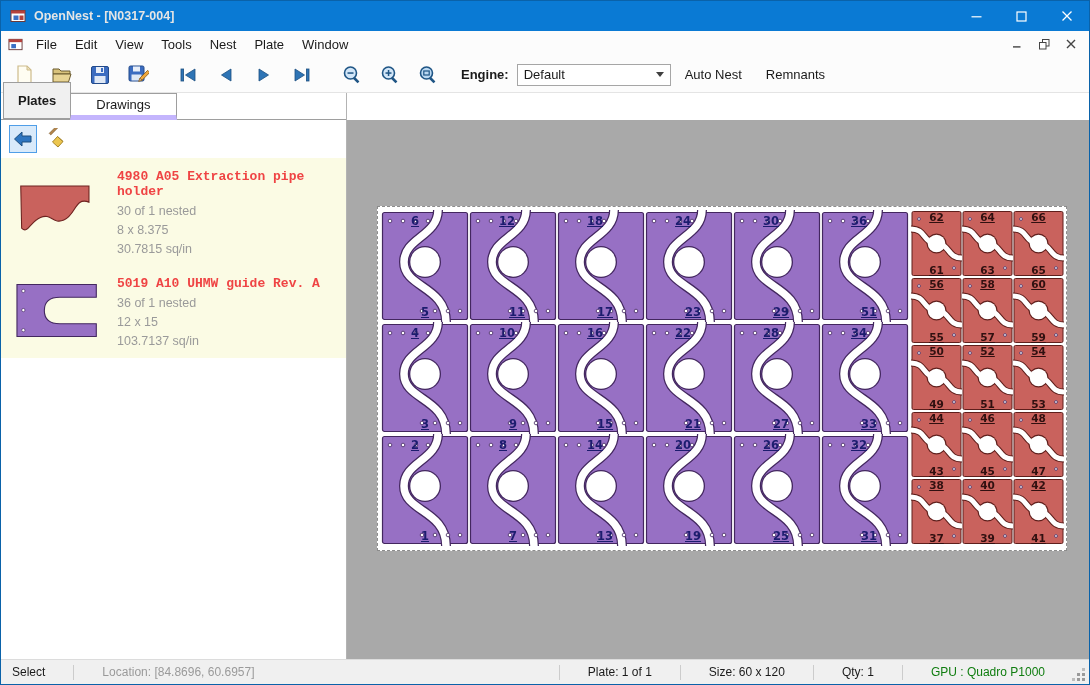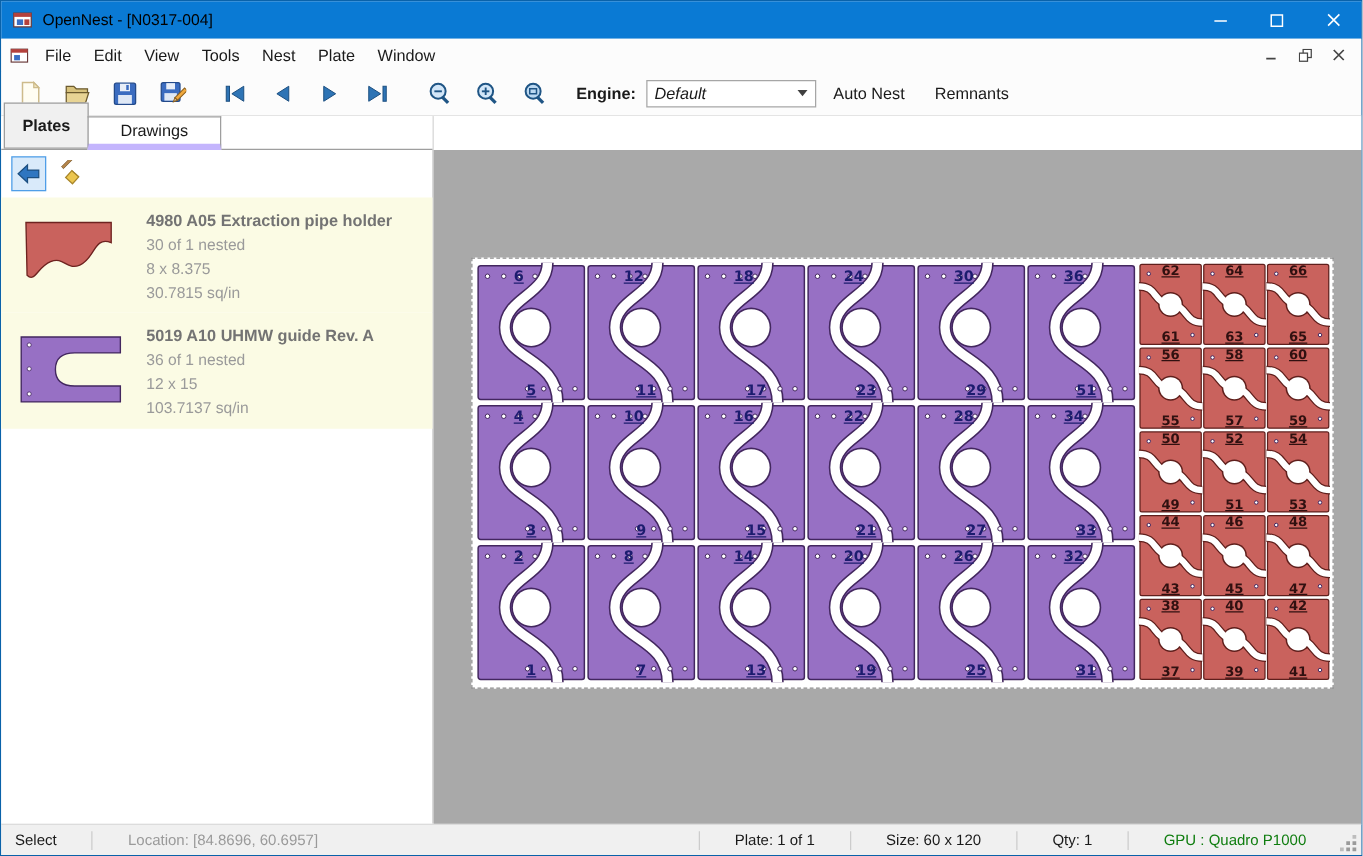--- a/index.html
+++ b/index.html
@@ -4,55 +4,55 @@
 <style>
   *{box-sizing:border-box;margin:0;padding:0;}
   html,body{width:1090px;height:685px;}
   body{font-family:"Liberation Sans","DejaVu Sans",sans-serif;font-size:13px;color:#1a1a1a;background:#fff;overflow:hidden;}
   :root{--part-purple:#9770c4;--part-red:#c9625d;}
   .window{width:1090px;height:685px;display:flex;flex-direction:column;border:1px solid #0a62a9;background:#fff;}
 
   
   .titlebar{height:30px;flex:0 0 30px;background:#0a7ad4;display:flex;align-items:center;}
   .app-icon{margin-left:9px;display:flex;}
-  .titlebar .title{color:#000000;margin-left:8px;font-size:12.5px;}
+  .titlebar .title{color:#e5e5e5;margin-left:8px;font-size:12.5px;font-weight:bold;}
   .tb-buttons{margin-left:auto;display:flex;height:100%;}
   .tb-btn{width:45px;height:100%;display:flex;align-items:center;justify-content:center;}
 
   
   .menubar{height:26px;flex:0 0 26px;background:#fcfcfc;display:flex;align-items:center;justify-content:flex-end;}
   .mdi-icon{margin:0 4px 0 7px;display:flex;}
   .menu-item{padding:0 9px;height:100%;display:flex;align-items:center;cursor:default;}
   .mdi-controls{margin-left:auto;display:flex;align-items:center;gap:7px;padding-right:8px;}
   .mdi-btn{width:20px;height:18px;display:flex;align-items:center;justify-content:center;}
 
   
   .toolbar{height:36px;flex:0 0 36px;background:#fcfcfc;border-bottom:1px solid #e4e4e4;display:flex;align-items:center;padding-left:8px;}
   .tbtn{width:30px;height:30px;display:flex;align-items:center;justify-content:center;margin-right:8px;}
   .tgap{width:12px;}
   .engine-label{font-weight:bold;margin:0 8px 0 10px;}
-  .engine-select{width:136px;height:22px;border:1px solid #a6a6a6;background:#fff;display:flex;align-items:center;padding:0 6px;font-style:italic;}
+  .engine-select{width:154px;height:22px;border:1px solid #a6a6a6;background:#fff;display:flex;align-items:center;padding:0 6px;}
   .engine-select .val{flex:1;}
   .engine-select .arrow{width:0;height:0;border-left:4px solid transparent;border-right:4px solid transparent;border-top:5px solid #404040;}
   .text-btn{padding:0 10px;height:26px;display:flex;align-items:center;margin-left:4px;}
 
   
   .main{flex:1;display:flex;min-height:0;}
   .left-panel{width:346px;flex:0 0 346px;border-right:1px solid #b3b3b3;display:flex;flex-direction:column;background:#fff;}
   .tabstrip{height:27px;flex:0 0 27px;display:flex;align-items:flex-end;border-bottom:1px solid #9e9e9e;padding-left:2px;background:#fff;}
   .tab{display:flex;align-items:center;justify-content:center;border:1px solid #9e9e9e;background:#f0f0f0;position:relative;z-index:1;margin-right:-1px;}
   .tab.inactive{height:37px;padding:0 14px;font-weight:bold;}
   .tab.active{height:27px;padding:0 25px;background:#fff;border-bottom:5px solid #c4b5fd;margin-bottom:-1px;z-index:3;}
   .panel-toolbar{height:38px;flex:0 0 38px;display:flex;align-items:center;padding:4px 8px;gap:8px;}
   .ptbtn{width:28px;height:28px;display:flex;align-items:center;justify-content:center;}
   .ptbtn.toggled{border:1px solid #4f9ee8;background:#d9eafa;}
   .drawing-item{display:flex;background:#fbfbe4;padding:7px 6px;}
   .thumb{width:102px;flex:0 0 102px;display:flex;align-items:center;justify-content:center;}
   .dtext{padding-left:8px;padding-top:4px;}
-  .dtitle{font-weight:bold;margin-bottom:3px;color:#737373;}
+  .dtitle{font-weight:bold;margin-bottom:3px;color:#ef4444;font-family:Liberation Mono, monospace;}
   .dmeta{color:#9a9a9a;font-size:12.5px;line-height:1.5;}
 
   
   .canvas{flex:1;display:flex;flex-direction:column;min-width:0;background:#fff;}
   .canvas-top{height:27px;flex:0 0 27px;background:#fff;}
   .canvas-gray{flex:1;background:#a9a9a9;position:relative;overflow:hidden;}
   .plate{position:absolute;left:30px;top:86px;width:690px;height:345px;background:#fff;border:1px dashed #8c8c8c;display:flex;gap:2px;padding:3px;}
   .purple-grid{display:grid;grid-template-columns:repeat(6,88px);grid-auto-rows:112px;}
   .red-grid{display:grid;grid-template-columns:repeat(3,51px);grid-auto-rows:67px;}
   .pcell{width:88px;height:112px;position:relative;}

